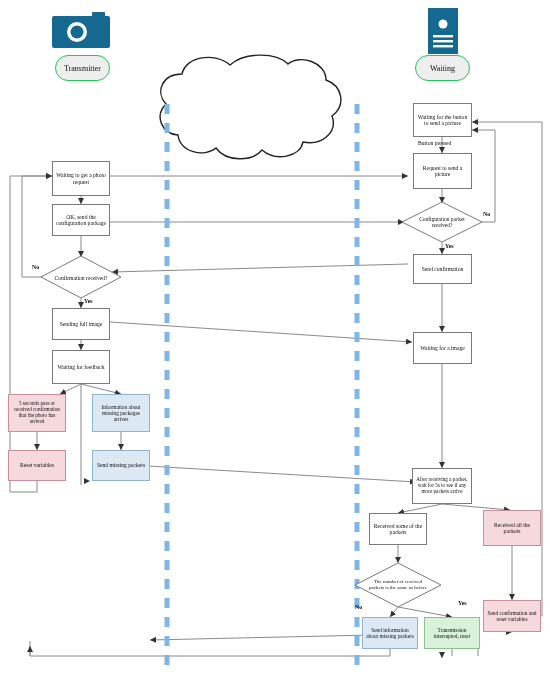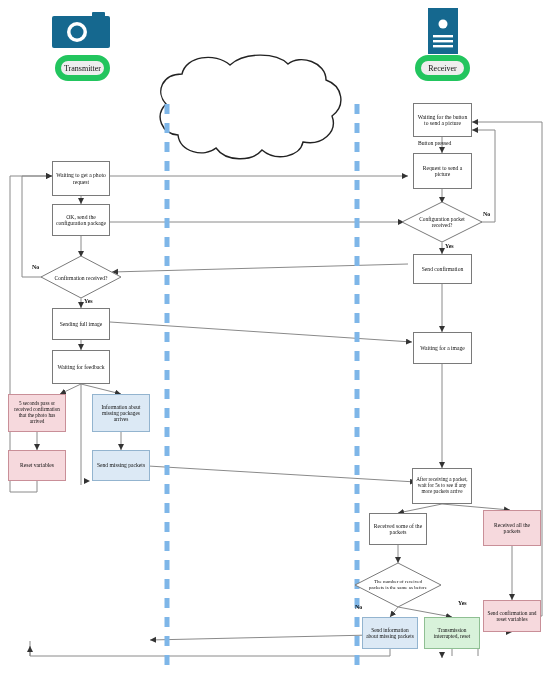--- a/index.html
+++ b/index.html
@@ -7,21 +7,21 @@
        font-family:"Liberation Serif",serif;color:#111;}
   #canvas{position:absolute;left:0;top:0;width:550px;height:676px;}
   svg.layer{position:absolute;left:0;top:0;width:550px;height:676px;overflow:visible;}
   .node{position:absolute;box-sizing:border-box;display:flex;align-items:center;
         justify-content:center;text-align:center;line-height:1.12;
         border:1px solid #7a7a7a;background:#ffffff;padding:1px 2px;}
   .node span{display:block;width:100%;}
   .n-pink{background:#f6d9dd;border-color:#c98f98;}
   .n-blue{background:#dce9f5;border-color:#93b4cf;}
   .n-green{background:#d8f2da;border-color:#8fbf93;}
-  .pill{position:absolute;box-sizing:border-box;border:6px solid #22c55e;
+  .pill{position:absolute;box-sizing:border-box;border:1px solid #22c55e;
         background:#eeeeee;border-radius:14px;display:flex;align-items:center;
         justify-content:center;text-align:center;}
   .diamond-lbl{position:absolute;display:flex;align-items:center;justify-content:center;
         text-align:center;line-height:1.12;pointer-events:none;}
   .edge-lbl{position:absolute;font-weight:bold;white-space:nowrap;}
   .plain-lbl{position:absolute;white-space:nowrap;}
   .icon{position:absolute;}
   .cloud-lbl{position:absolute;text-align:center;width:200px;}
 </style>
 </head>
@@ -112,21 +112,21 @@
     <circle cx="15" cy="16" r="4.5" fill="#ffffff"></circle>
     <rect x="5" y="27" width="20" height="2.4" fill="#ffffff"></rect>
     <rect x="5" y="32" width="20" height="2.4" fill="#ffffff"></rect>
     <rect x="5" y="37" width="20" height="2.4" fill="#ffffff"></rect>
   </svg>
 
   <div class="pill" style="left:55px;top:55px;width:55px;height:26px;font-size:8px;">
     <span>Transmitter</span>
   </div>
   <div class="pill" style="left:415px;top:55px;width:55px;height:26px;font-size:8px;">
-    <span>Receiver</span>
+    <span>Waiting</span>
   </div>
 
 
   <div class="node" style="left:52px;top:161px;width:58px;height:35px;font-size:5.6px;">
     <span>Waiting to get a photo request</span>
   </div>
 
   <div class="node" style="left:52px;top:204px;width:58px;height:32px;font-size:5.6px;">
     <span>OK, send the configuration package</span>
   </div>

